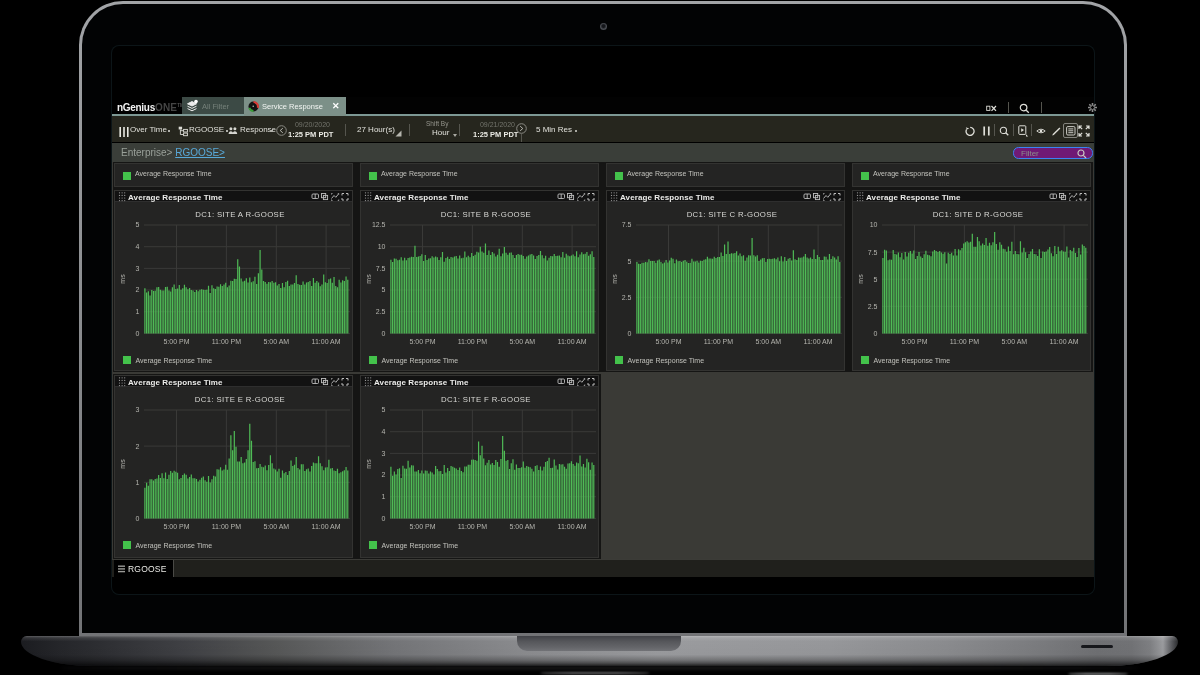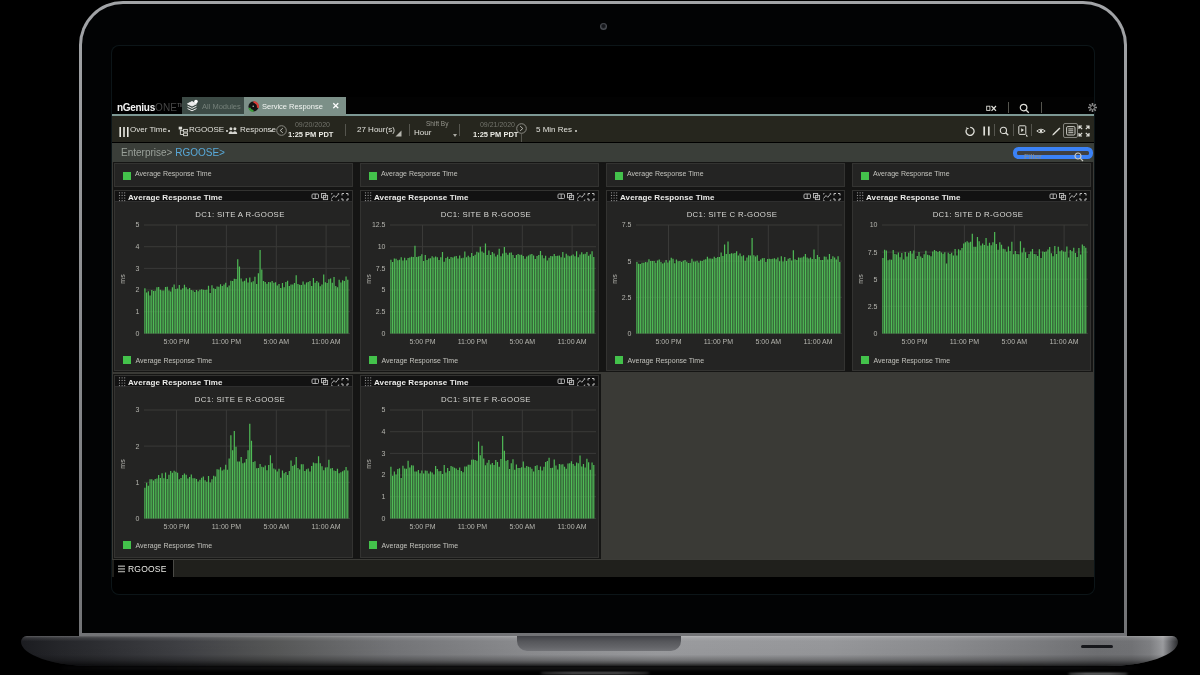--- a/index.html
+++ b/index.html
@@ -24,39 +24,39 @@
  color:#e8e8e4;font-size:9.5px;line-height:17px}
 #tbtab b{font-weight:normal;margin-left:14px;letter-spacing:0.2px;font-size:8.5px}
 .panel{position:absolute;background:#242423;border:1px solid #333331}
 .ptitle{position:absolute;left:0;top:0;width:100%;height:11px;background:#121212;border-bottom:1px solid #2e2e2e}
 .ptitle span{position:absolute;left:13px;top:1.5px;font-size:8px;font-weight:bold;color:#ececea;letter-spacing:0.1px}
 .lstrip{position:absolute;width:239px;height:24px;background:#242423;border:1px solid #333331}
 .lsq{position:absolute;left:8px;top:8px;width:8px;height:8px;background:#43c24b}
 .lstrip span{position:absolute;left:20px;top:6px;font-size:7px;color:#c2c2bc}
 #logo{left:0;top:51px;width:70px;height:17px;background:#000;color:#f2f2f2;font-size:10px;font-weight:bold;line-height:17px;letter-spacing:-0.3px;white-space:nowrap}
 #logo>span{padding-left:5px}
-#logo .one{color:#454545;font-weight:normal;letter-spacing:0.2px}
+#logo .one{color:#454545;font-weight:bold;letter-spacing:0.2px}
 #logo .tm{color:#555;font-size:4.5px;vertical-align:super;letter-spacing:0}
 .tab{position:absolute;font-size:7.5px;white-space:nowrap}
 #tab1{left:70px;top:51px;width:62px;height:17px;background:#3c4a45;color:#75807a}
 #tab1 span{position:absolute;left:20px;top:4.5px}
 #tab2{left:132px;top:51px;width:102px;height:19px;background:#7c9088;color:#f2f5f2}
 #tab2 span{position:absolute;left:18px;top:5px}
 #tab2 .x{position:absolute;left:88px;top:4px;color:#fff;font-weight:bold;font-size:9px}
 .tbtxt{position:absolute;color:#e0e0da;font-size:8px;top:79px;white-space:nowrap}
 .tbsml{position:absolute;color:#94948c;font-size:6.5px}
 .caret{position:absolute;width:0;height:0;border-left:2.6px solid transparent;border-right:2.6px solid transparent;border-top:3.2px solid #a9a9a2;top:85px}
 .ddot{position:absolute;width:2px;height:2px;background:#b0b0aa;top:84px}
 .sep{position:absolute;width:1px;height:12px;background:#55554e;top:78px}
 .dt1{position:absolute;font-size:7px;color:#73746c;text-align:right;top:74.5px}
 .dt2{position:absolute;font-size:7.5px;color:#eaeae4;font-weight:bold;text-align:right;top:84px;white-space:nowrap}
-#fbox{left:901px;top:101px;width:80px;height:11.5px;background:#404040;border-radius:5.5px;border:4px solid #3b82f6}
+#fbox{left:901px;top:101px;width:80px;height:11.5px;background:#701a75;border-radius:5.5px;border:1px solid #3b82f6}
 #fbox span{position:absolute;left:7px;top:1px;font-size:8px;color:#8b908b}
 #crumbtx{left:9px;top:100.5px;font-size:10px;color:#99a099}
-#crumbtx a{color:#58a9d9;}
+#crumbtx a{color:#58a9d9;text-decoration:underline}
 svg{display:block}
 .icon{position:absolute}
 </style></head><body>
 <div id="bezel">
     <div id="bezel-in"></div>
   </div>
 <div id="cam"></div>
 
 <div style="position:absolute;left:21px;top:636px;width:1157px;height:30px;
  border-radius:6px 6px 75px 75px / 6px 6px 25px 25px;
@@ -463,21 +463,21 @@
  <div id="logo"><span>nGenius<span class="one">ONE</span><span class="tm">TM</span></span></div>
  <div id="tab1" class="tab">
       <svg class="icon" width="13" height="13" style="left:4px;top:2px">
         <g fill="none" stroke="#ececec" stroke-width="1">
           <path d="M1.5 4.8 6 2.6l4.5 2.2L6 7z" fill="#ececec"></path>
           <path d="M1.5 7.2 6 9.4l4.5-2.2"></path>
           <path d="M1.5 9.6 6 11.8l4.5-2.2"></path>
         </g>
         <circle cx="10" cy="2.6" r="1.8" fill="#fff"></circle>
       </svg>
-      <span>All Modules</span>
+      <span>All Filter</span>
     </div>
  <div id="tab2" class="tab">
       <svg class="icon" width="11" height="11" style="left:4px;top:3.5px">
         <circle cx="5.5" cy="5.5" r="5" fill="#141414"></circle>
         <path d="M5.5 1.1 A4.4 4.4 0 0 1 9.7 6.9" stroke="#d93a36" stroke-width="2" fill="none"></path>
         <path d="M1.3 6.9 A4.4 4.4 0 0 0 5.5 9.9" stroke="#3a9e3a" stroke-width="2" fill="none"></path>
         <circle cx="5.5" cy="5.5" r="2.2" fill="#111"></circle>
         <circle cx="5.2" cy="5.3" r="0.7" fill="#cfcfcf"></circle>
       </svg>
       <span>Service Response</span>
@@ -523,21 +523,21 @@
     </svg>
     <div class="dt1" style="left:176px;width:42px">09/20/2020</div>
     <div class="dt2" style="left:176px;width:42px">1:25 PM PDT</div>
     <div class="sep" style="left:233px"></div>
     <div class="tbtxt" style="left:245px">27 Hour(s)</div>
     <svg class="icon" width="7" height="7" style="left:283px;top:84px">
       <path d="M6.5 0.5V6.5H0.5Z" fill="#b5b5ae"></path>
     </svg>
     <div class="sep" style="left:297px"></div>
     <div class="tbsml" style="left:314px;top:74px">Shift By</div>
-    <div class="tbtxt" style="left:302px;top:82px">Hour</div>
+    <div class="tbtxt" style="left:320px;top:82px">Hour</div>
     <div class="caret" style="left:341px;top:88px"></div>
     <div class="sep" style="left:347px"></div>
     <div class="dt1" style="left:361px;width:42px">09/21/2020</div>
     <div class="dt2" style="left:361px;width:42px">1:25 PM PDT</div>
     <svg class="icon" width="12" height="12" style="left:404px;top:76.5px" fill="none" stroke="#deded8" stroke-width="1">
       <circle cx="5.5" cy="5.5" r="4.8" stroke="#8a8a84"></circle>
       <path d="M4.2 3.2 6.8 5.5 4.2 7.8" stroke="#b8b8b2"></path>
     </svg>
     <div style="position:absolute;left:409px;top:88px;width:1px;height:8px;background:#55554e"></div>
     <div class="tbtxt" style="left:424px">5 Min Res</div>

